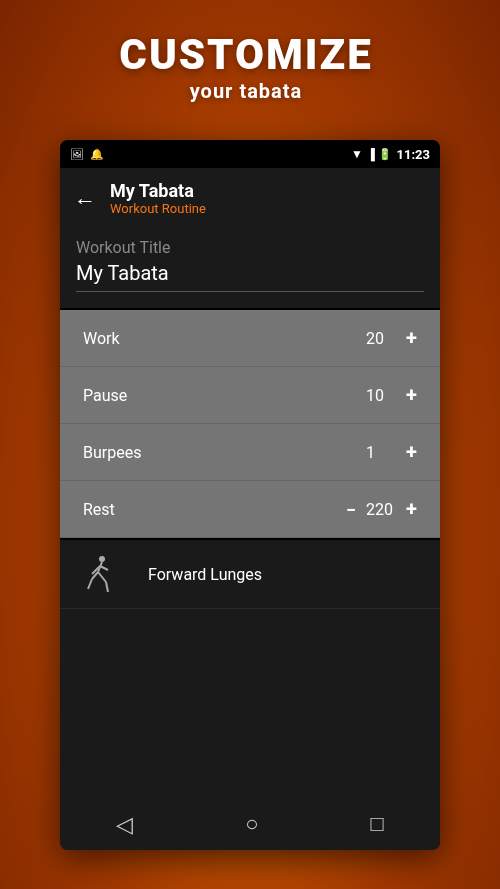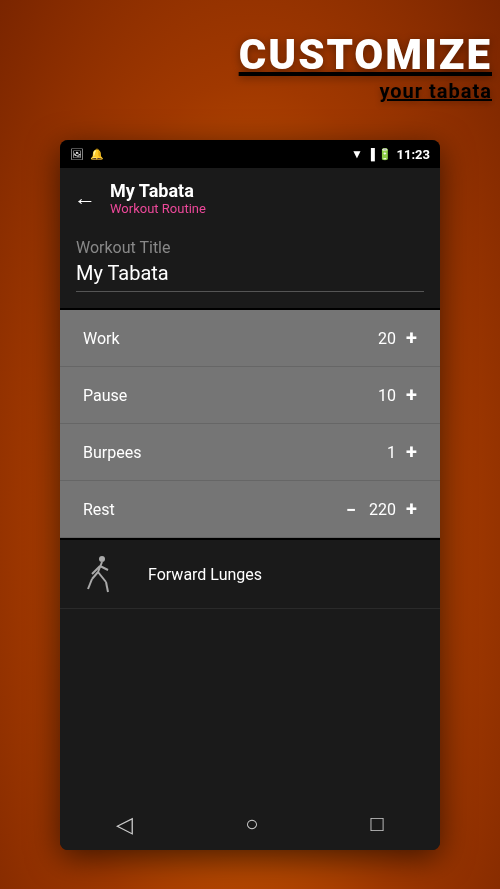--- a/index.html
+++ b/index.html
@@ -19,36 +19,35 @@
       inset: 0;
       background: radial-gradient(ellipse at 50% 60%, #e87a10 0%, #c85500 30%, #a03800 60%, #7a2500 100%);
       z-index: 0;
     }
 
     
     .top-text {
       position: absolute;
       top: 30px;
       left: 0; right: 8px;
-      text-align: right;
+      text-align: center;
       z-index: 2;
-      text-decoration: underline;
     }
     .top-text .customize {
       font-size: 42px;
       font-weight: 900;
       color: #fff;
       letter-spacing: 2px;
       text-transform: uppercase;
       text-shadow: 0 2px 8px rgba(0,0,0,0.4);
     }
     .top-text .subtitle {
       font-size: 20px;
       font-weight: 700;
-      color: #000000;
+      color: #ffffff;
       letter-spacing: 1px;
       text-shadow: 0 2px 6px rgba(0,0,0,0.3);
     }
 
     
     .phone {
       position: absolute;
       top: 140px;
       left: 60px;
       width: 380px;
@@ -109,21 +108,21 @@
       display: flex;
       flex-direction: column;
     }
     .app-bar-title {
       font-size: 18px;
       font-weight: bold;
       color: #fff;
     }
     .app-bar-sub {
       font-size: 13px;
-      color: #ec4899;
+      color: #f97316;
     }
 
     
     .input-section {
       background: #1a1a1a;
       padding: 10px 16px 16px;
     }
     .input-label {
       font-size: 16px;
       color: #888;
@@ -162,21 +161,21 @@
     .setting-minus {
       color: #fff;
       font-size: 18px;
       font-weight: bold;
       cursor: pointer;
     }
     .setting-value {
       font-size: 16px;
       color: #fff;
       min-width: 30px;
-      text-align: right;
+      text-align: left;
     }
     .setting-plus {
       color: #fff;
       font-size: 20px;
       font-weight: bold;
       cursor: pointer;
     }
 
     
     .exercises-section {

